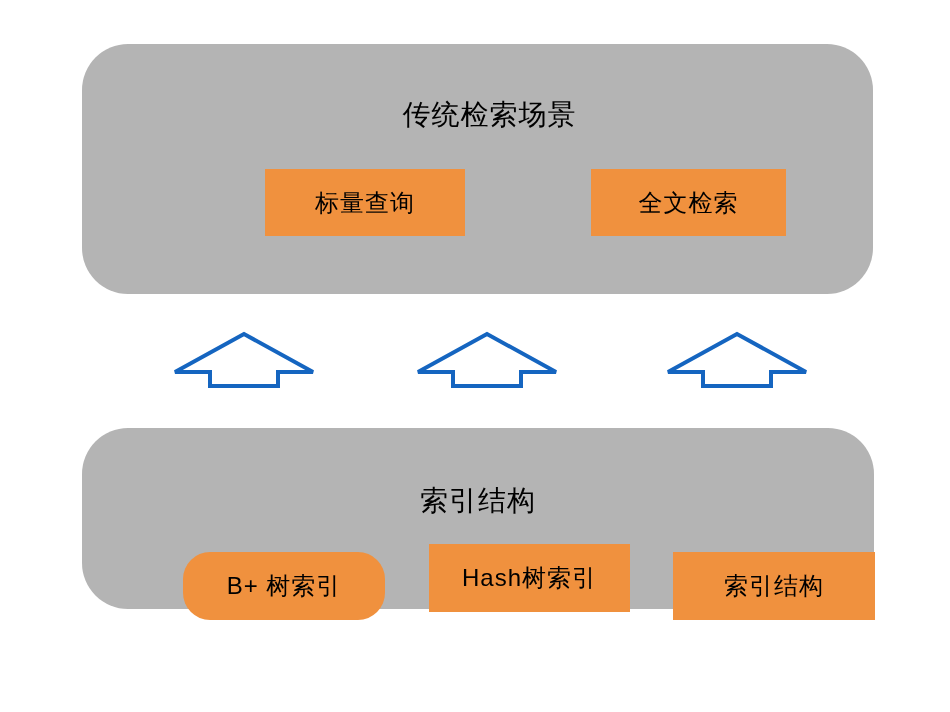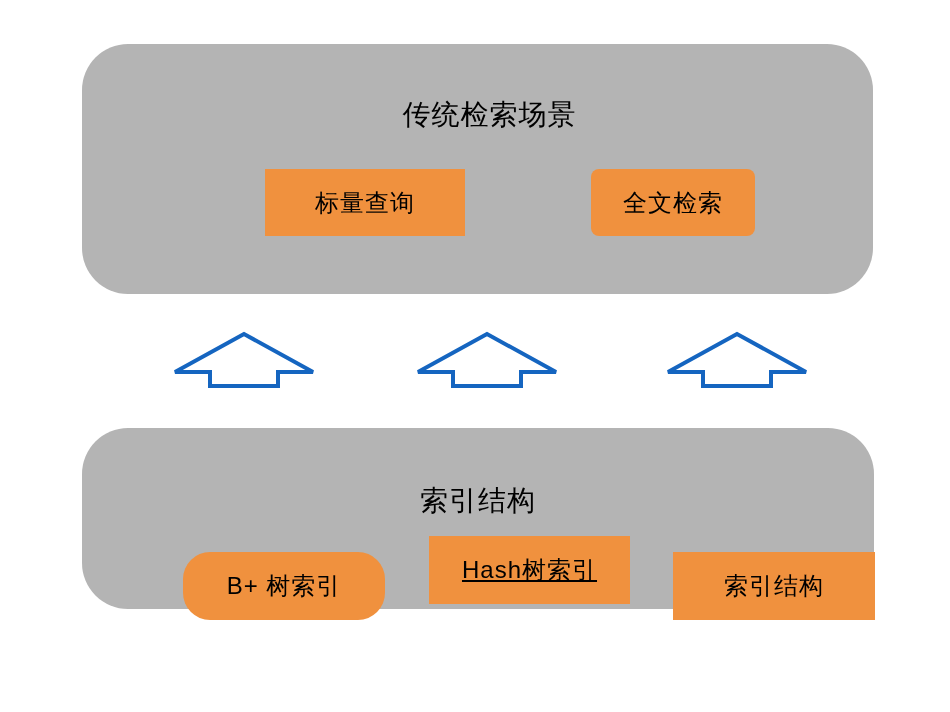--- a/index.html
+++ b/index.html
@@ -45,24 +45,24 @@
     display: flex;
     align-items: center;
     justify-content: center;
     font-size: 24px;
     letter-spacing: 1px;
     color: var(--text-color);
     margin-left: 40px;
   }
   
   .item-scalar   { left: 143px; top: 125px; width: 200px; height: 67px; }
-  .item-fulltext { left: 469px; top: 125px; width: 164px; height: 67px; border-radius: 8px; }
+  .item-fulltext { left: 469px; top: 125px; width: 195px; height: 67px; }
   
   .item-btree    { left: 61px;  top: 124px; width: 202px; height: 68px; border-radius: 27px; }
-  .item-hash     { left: 307px; top: 108px; width: 201px; height: 68px; text-decoration: underline; }
+  .item-hash     { left: 307px; top: 116px; width: 201px; height: 68px; }
   .item-inverted { left: 551px; top: 124px; width: 202px; height: 68px; }
   .arrow {
     position: absolute;
     top: 331px;
     width: 144px; height: 58px;
   }
   .arrow-1 { left: 172px; }
   .arrow-2 { left: 415px; }
   .arrow-3 { left: 665px; }
   .arrow path {

